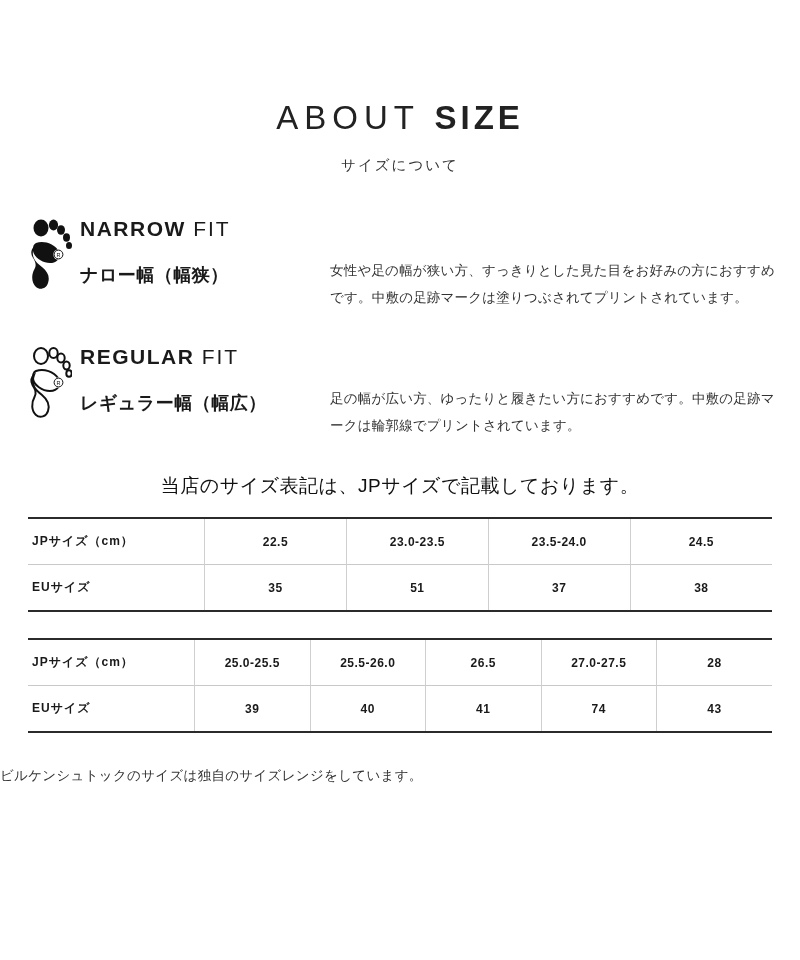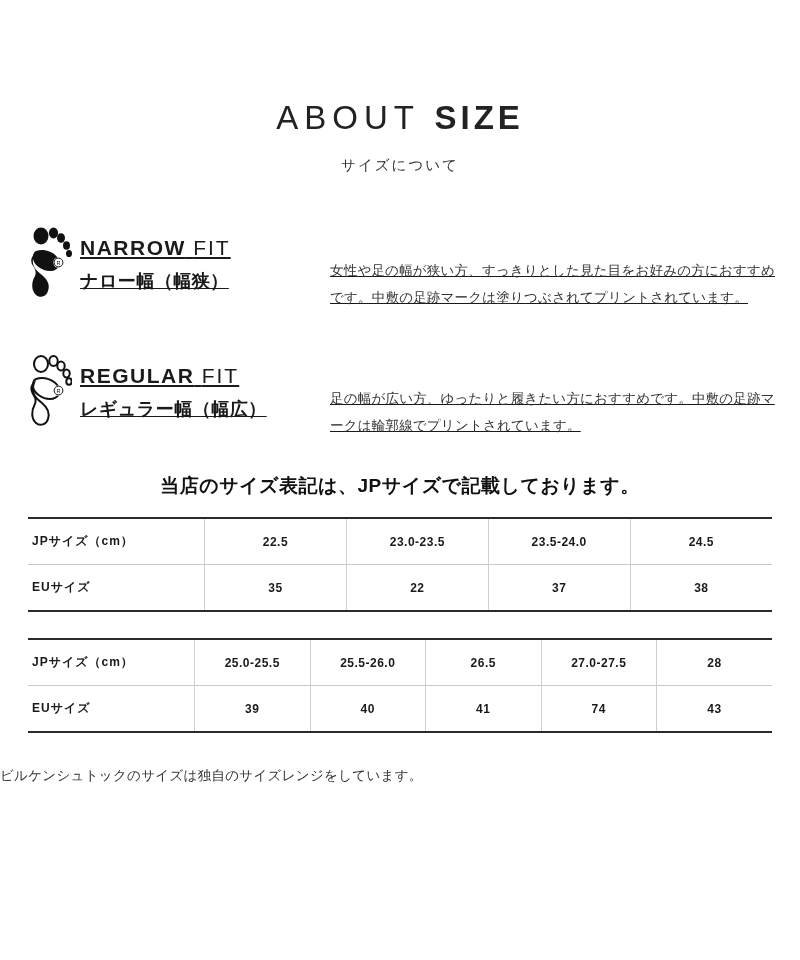--- a/index.html
+++ b/index.html
@@ -48,23 +48,22 @@
   }
 
   
   .fit-block {
     margin-top: 42px;
     padding-left: 28px;
     padding-right: 22px;
   }
   .fit-row {
     display: flex;
-    align-items: center;
+    align-items: flex-start;
     margin-bottom: 34px;
-    text-decoration: underline;
   }
   .fit-icon {
     width: 46px;
     flex: 0 0 46px;
     padding-top: 2px;
   }
   .fit-labels {
     flex: 0 0 250px;
     padding-left: 6px;
   }
@@ -75,42 +74,42 @@
     white-space: nowrap;
   }
   .fit-en .strong {
     font-weight: 700;
   }
   .fit-en .light {
     font-weight: 400;
     letter-spacing: 2px;
   }
   .fit-jp {
-    margin-top: 9px;
+    margin-top: 22px;
     font-size: 18px;
     font-weight: 700;
     letter-spacing: 0.5px;
     color: #1a1a1a;
     white-space: nowrap;
   }
   .fit-desc {
     flex: 1;
     font-size: 13.5px;
     line-height: 2.0;
     color: #333;
     letter-spacing: 0.2px;
     padding-top: 2px;
     margin-top: 38px;
   }
 
   
   .table-heading {
     text-align: center;
     font-size: 19px;
-    font-weight: 700;
+    font-weight: 400;
     letter-spacing: 0.5px;
     color: #111;
     margin-top: 22px;
     margin-bottom: 18px;
   }
 
   
   .size-table {
     width: 744px;
     margin: 0 auto;
@@ -224,21 +223,21 @@
         <tr>
       <td class="rowhead" style="width:170px">JPサイズ（cm）</td>
       <td class="sep">22.5</td>
       <td class="sep">23.0-23.5</td>
       <td class="sep">23.5-24.0</td>
       <td class="sep">24.5</td>
     </tr>
     <tr class="mid">
       <td class="rowhead">EUサイズ</td>
       <td class="sep">35</td>
-      <td class="sep">22</td>
+      <td class="sep">51</td>
       <td class="sep">37</td>
       <td class="sep">38</td>
     </tr>
   </tbody>
     </table>
 
   <div class="table-gap"></div>
 
   <table class="size-table t2">
     <tbody>

